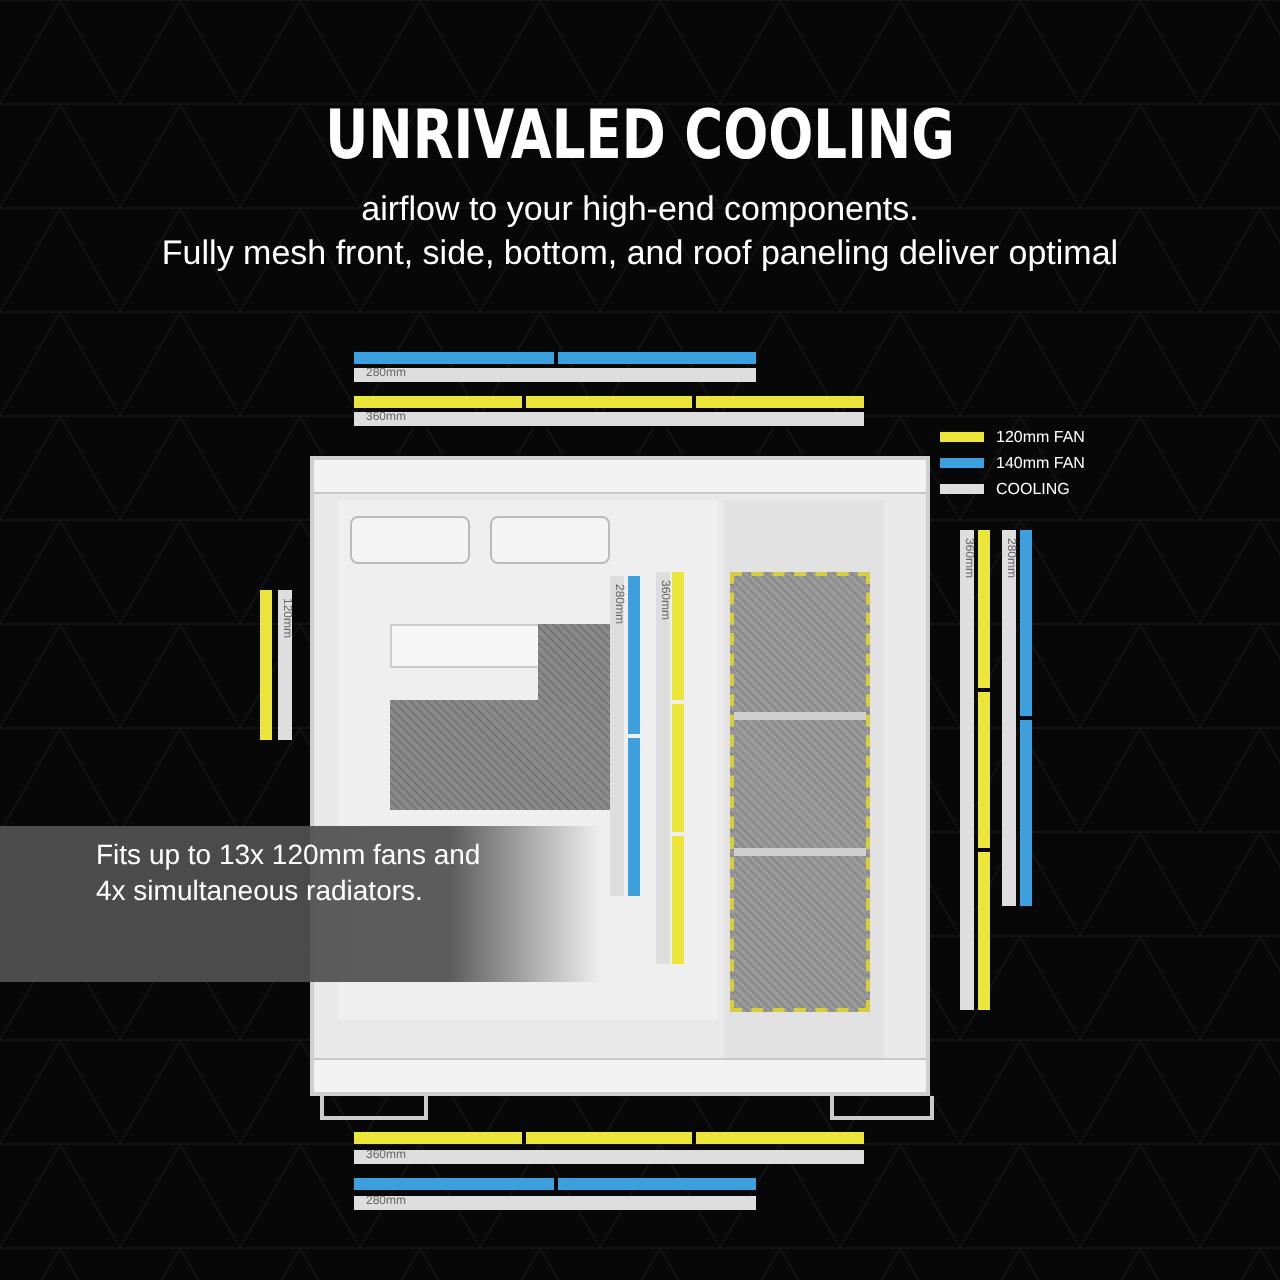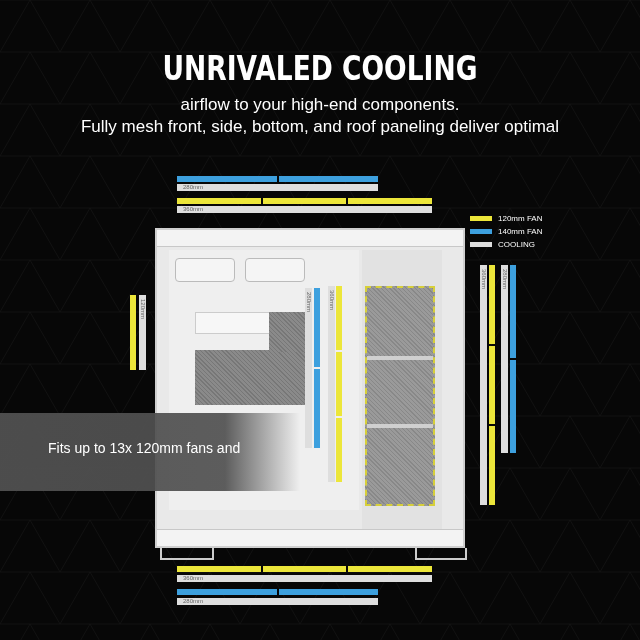--- a/index.html
+++ b/index.html
@@ -24,21 +24,21 @@
   .case-top { position:absolute; left:0; top:0; right:0; height:16px; background:#f3f3f3; border-bottom:1px solid #c8c8c8; }
   .case-bottom { position:absolute; left:0; bottom:0; right:0; height:16px; background:#f3f3f3; border-top:1px solid #c8c8c8; }
   .mb-area { position:absolute; left:12px; top:20px; width:190px; height:260px; background:#efefef; }
   .vent { position:absolute; top:8px; width:58px; height:22px; border:1px solid #bbb; border-radius:4px; background:#f5f5f5; }
   .mesh { position:absolute; background:repeating-linear-gradient(45deg,#777 0 1px,#8a8a8a 1px 3px); }
   .front-panel { position:absolute; left:205px; top:20px; width:80px; height:280px; background:#e2e2e2; }
   .fan-frame { position:absolute; left:208px; top:56px; width:70px; height:220px; border:2px dashed #d6cf3a; box-sizing:border-box; background:repeating-linear-gradient(45deg,#888 0 1px,#9a9a9a 1px 3px); }
   .fan-div { position:absolute; left:0; right:0; height:4px; background:#cfcfcf; }
   .feet { position:absolute; top:548px; height:10px; border:2px solid #ccc; border-top:none; }
   .overlay { position:absolute; left:0; top:413px; width:300px; height:78px; background:linear-gradient(90deg, rgba(80,80,80,0.95) 0%, rgba(80,80,80,0.92) 75%, rgba(80,80,80,0.0) 100%); }
-  .overlay-text { position:absolute; left:48px; top:439px; font-size:14px; line-height:18px; color:#fff; }
+  .overlay-text { position:absolute; left:48px; top:418px; font-size:14px; line-height:18px; color:#fff; }
 </style>
 </head>
 <body>
 
 <svg class="bg-pattern" width="640" height="640" viewBox="0 0 640 640">
   <defs>
     <pattern id="tri" width="60" height="52" patternUnits="userSpaceOnUse">
       <path d="M0 52 L30 0 L60 52 Z M30 0 L0 0 M30 0 L60 0" stroke="#fff" stroke-width="0.7" fill="none"></path>
     </pattern>
   </defs>
@@ -152,13 +152,14 @@
   <div class="s blue"></div>
   <div class="s blue"></div>
 </div>
 <div class="rad" style="left:177px;top:598px;width:201px;">
     <span>280mm</span>
   </div>
 
 <div class="overlay"></div>
 <div class="overlay-text">
   <div>Fits up to 13x 120mm fans and</div>
+  <div>4x simultaneous radiators.</div>
 </div>
 
 </body></html>

